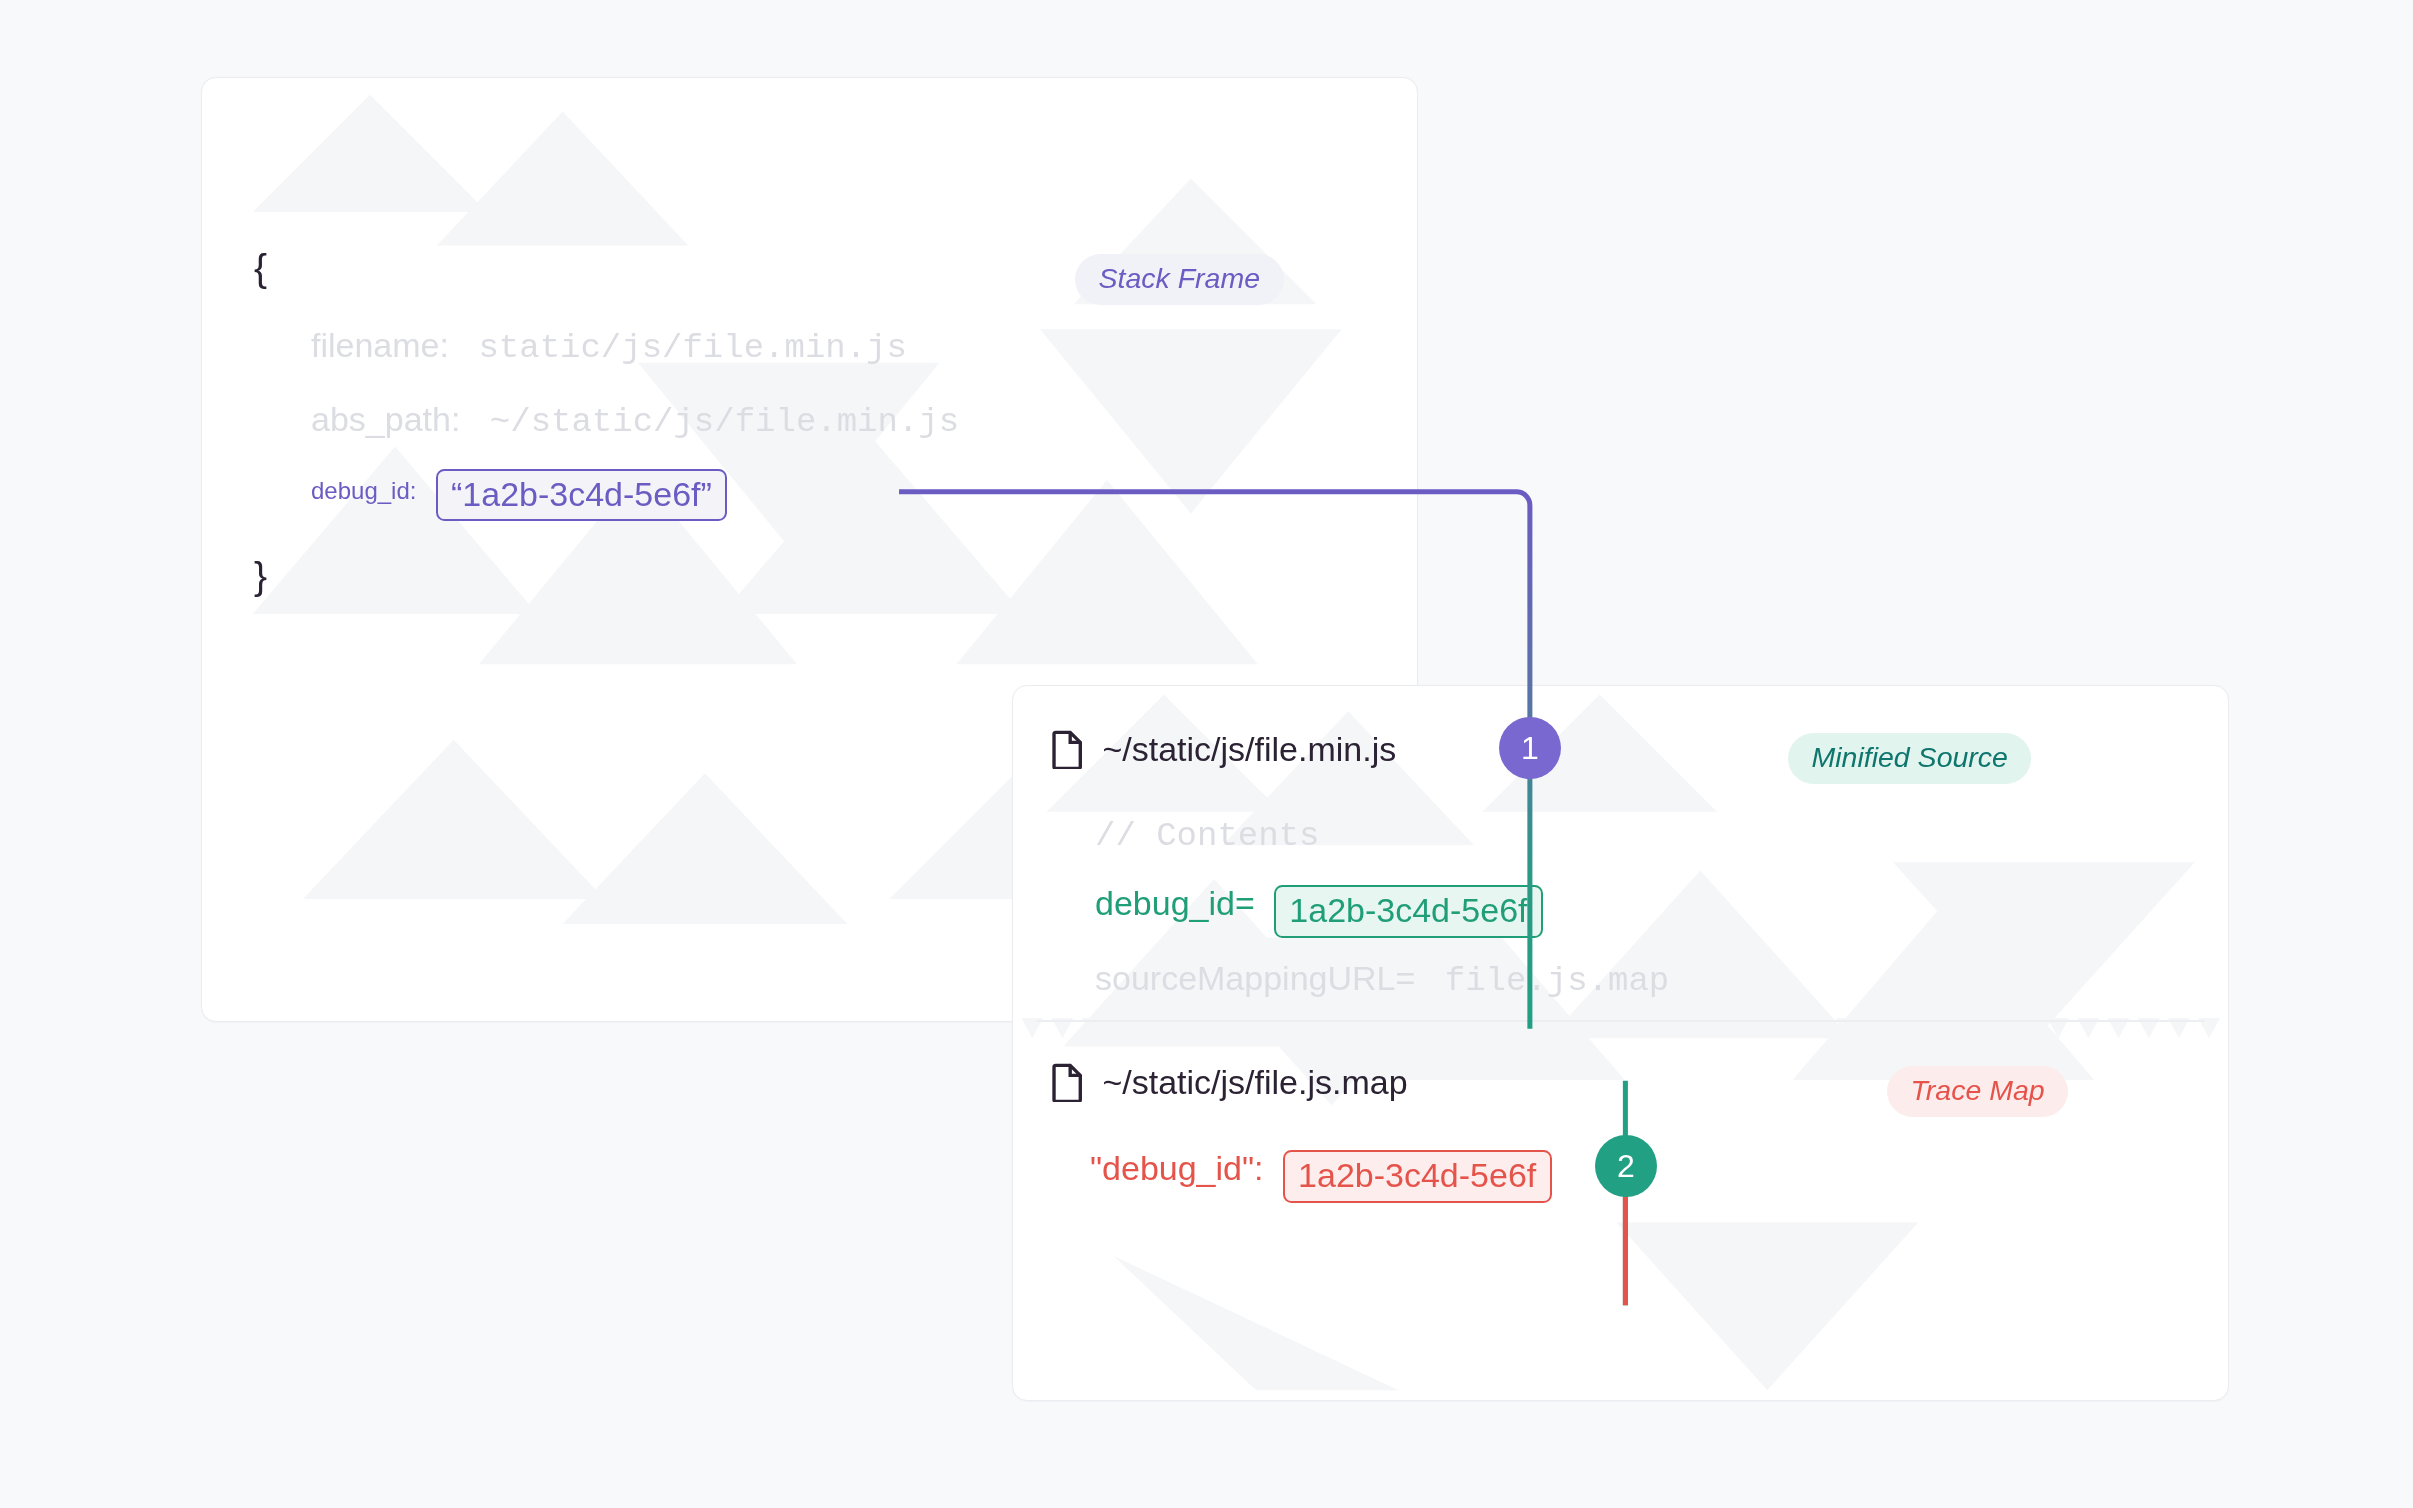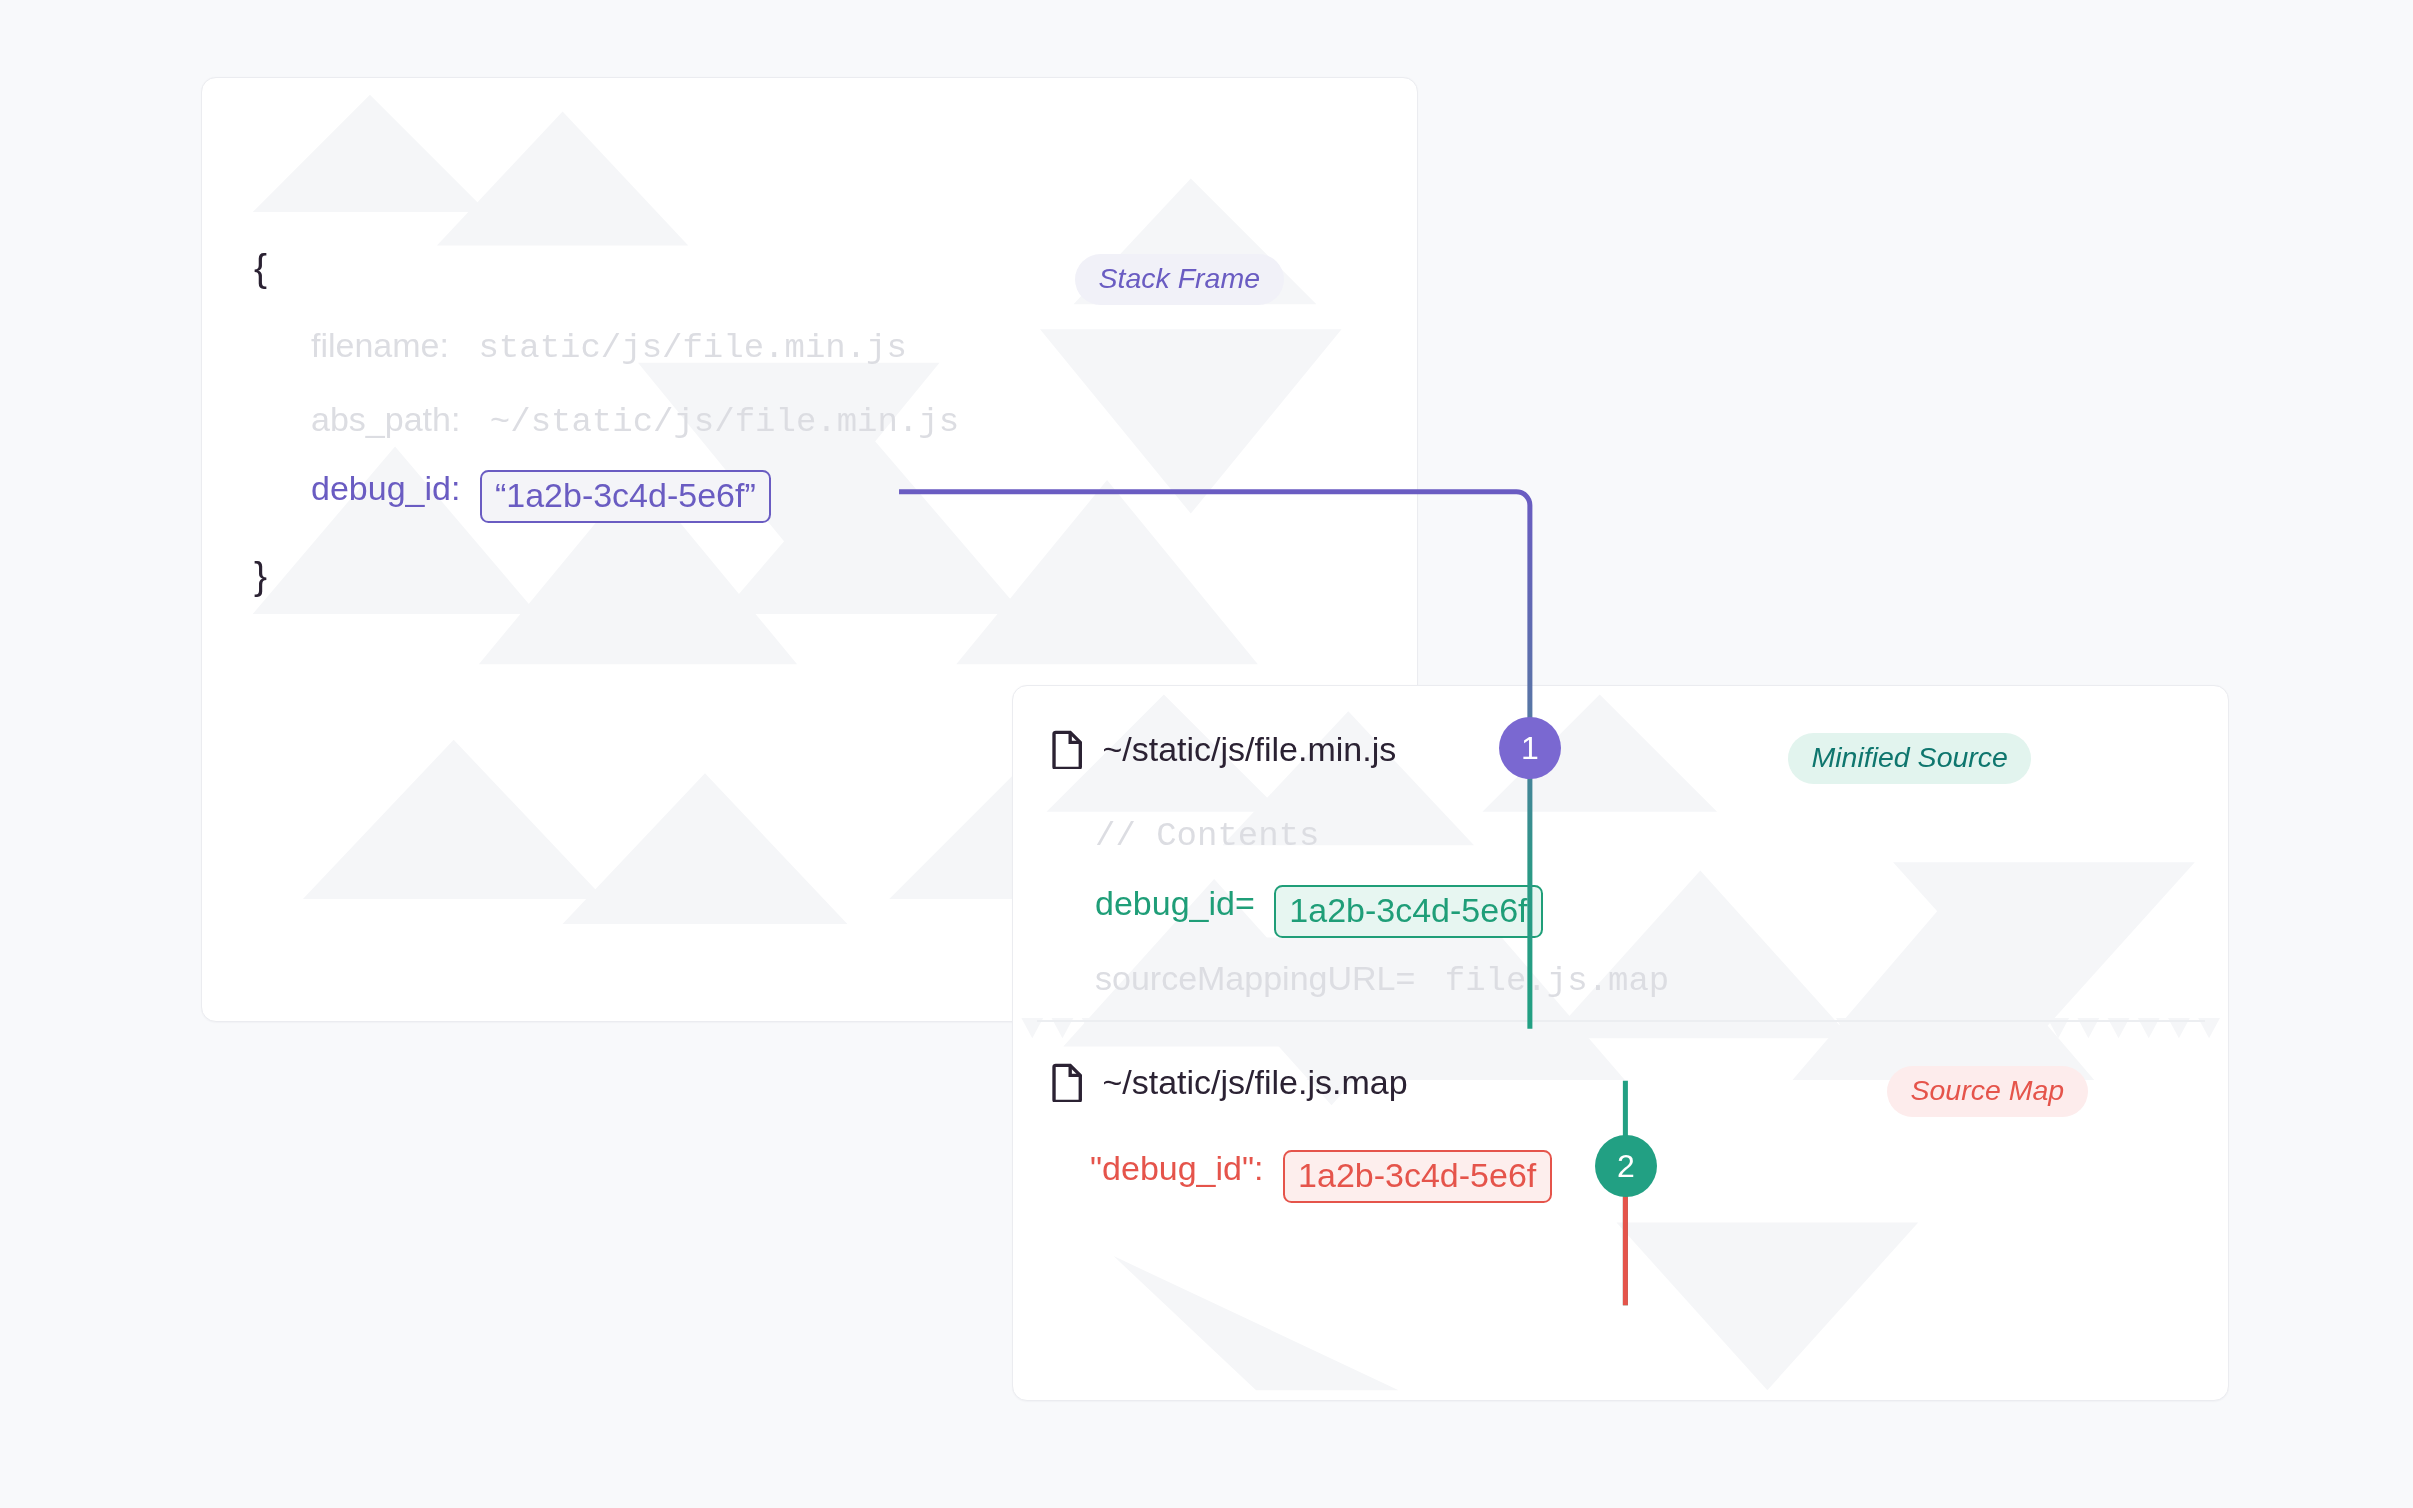--- a/index.html
+++ b/index.html
@@ -85,21 +85,21 @@
     font-size: 34px;
   }
   .muted-val {
     color: #dcdde2;
     font-size: 34px;
     font-family: Liberation Mono, monospace;
   }
 
   .purple-key {
     color: #6a5cc2;
-    font-size: 34px;
+    font-size: 24px;
     margin-top: 48px;
   }
   .pill-purple {
     display: inline-block;
     border: 2.5px solid #6a5cc2;
     background: #f4f4f8;
     border-radius: 8.4px;
     color: #6a5cc2;
     font-size: 34px;
     padding: 5.9px 13.4px 8.4px 13.4px;
@@ -371,21 +371,21 @@
         <div class="file-line" style="left: 39px; top: 377px;">
           <span class="icon">
             <svg class="icon-svg" width="32" height="39" viewBox="0 0 19 23" xmlns="http://www.w3.org/2000/svg">
               <path d="M2.2 1.3 h8.6 l6 6 v14.4 a1 1 0 0 1 -1 1 H2.2 a1 1 0 0 1 -1 -1 V2.3 a1 1 0 0 1 1 -1 Z" fill="none" stroke="#2b2233" stroke-width="2"></path>
               <path d="M10.8 1.3 v6 h6" fill="none" stroke="#2b2233" stroke-width="2"></path>
             </svg>
           </span>
           <span class="file-name">~/static/js/file.js.map</span>
         </div>
 
-        <div class="badge badge-sourcemap" style="left: 874px; top: 380px;">Source Map</div>
+        <div class="badge badge-sourcemap" style="left: 874px; top: 380px;">Trace Map</div>
 
         <div class="code-line" style="left: 77px; top: 463px;">
           <span class="red-key">"debug_id":</span>
           <span style="display:inline-block;width:11.7px"></span>
           <span class="pill-red">1a2b-3c4d-5e6f</span>
         </div>
       </div>
     </div>
   </div>
 

